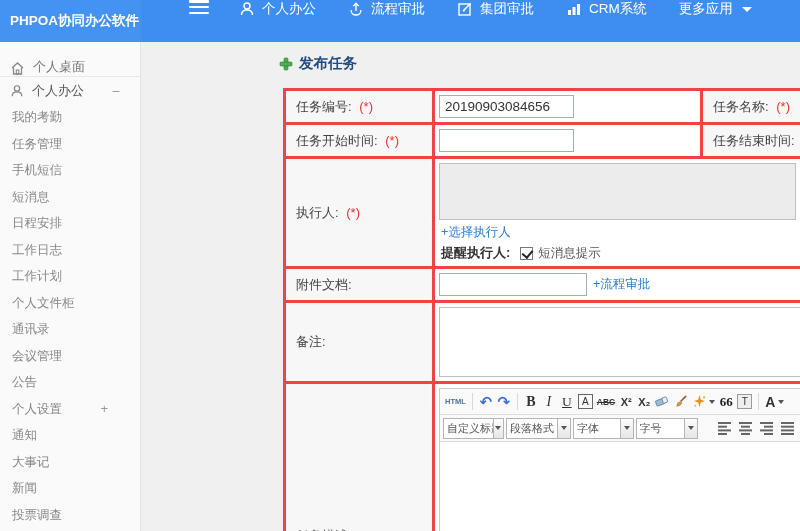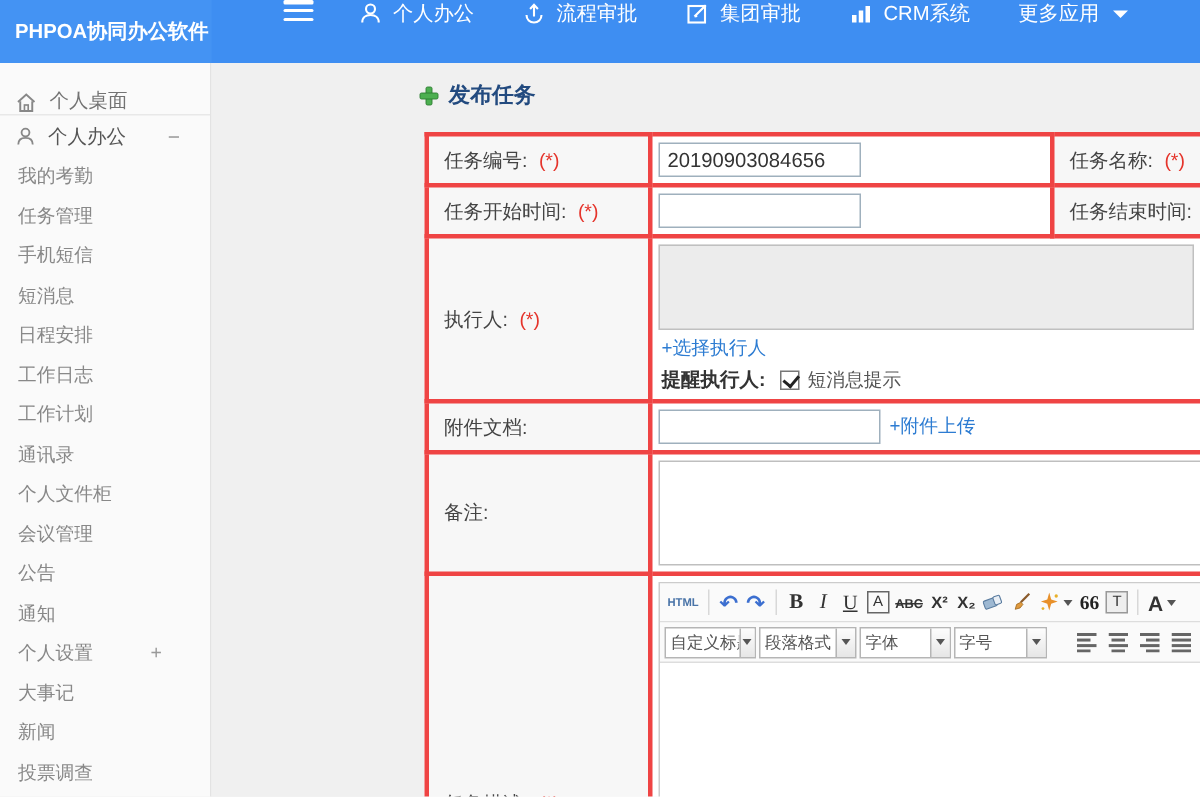--- a/index.html
+++ b/index.html
@@ -190,29 +190,29 @@
     <span class="toggle">−</span>
   </div>
   <ul class="side-list">
     <li>我的考勤</li>
     <li>任务管理</li>
     <li>手机短信</li>
     <li>短消息</li>
     <li>日程安排</li>
     <li>工作日志</li>
     <li>工作计划</li>
+    <li>个人文件柜</li>
     <li>通讯录</li>
-    <li>个人文件柜</li>
     <li>会议管理</li>
     <li>公告</li>
-    <li>通知</li>
     <li>
       <span>个人设置</span>
       <span class="toggle">+</span>
     </li>
+    <li>通知</li>
     <li>大事记</li>
     <li>新闻</li>
     <li>投票调查</li>
   </ul>
 </div>
 
 <div class="main">
   <div class="page-title">
     <span class="ticon">
       <svg viewBox="0 0 14 14" width="14" height="14">
@@ -271,21 +271,21 @@
         </div>
       </td>
     </tr>
     <tr style="height:33px">
       <td class="lbl">
         <span>附件文档:</span>
       </td>
       <td class="fld" colspan="2">
         <div class="att-line">
           <input class="txt w-att" style="">
-          <a class="link">+附件上传</a>
+          <a class="link">+流程审批</a>
         </div>
       </td>
     </tr>
     <tr style="height:80px">
       <td class="lbl">
         <span>备注:</span>
       </td>
       <td class="fld" colspan="2">
         <textarea class="white" style=""></textarea>
       </td>

